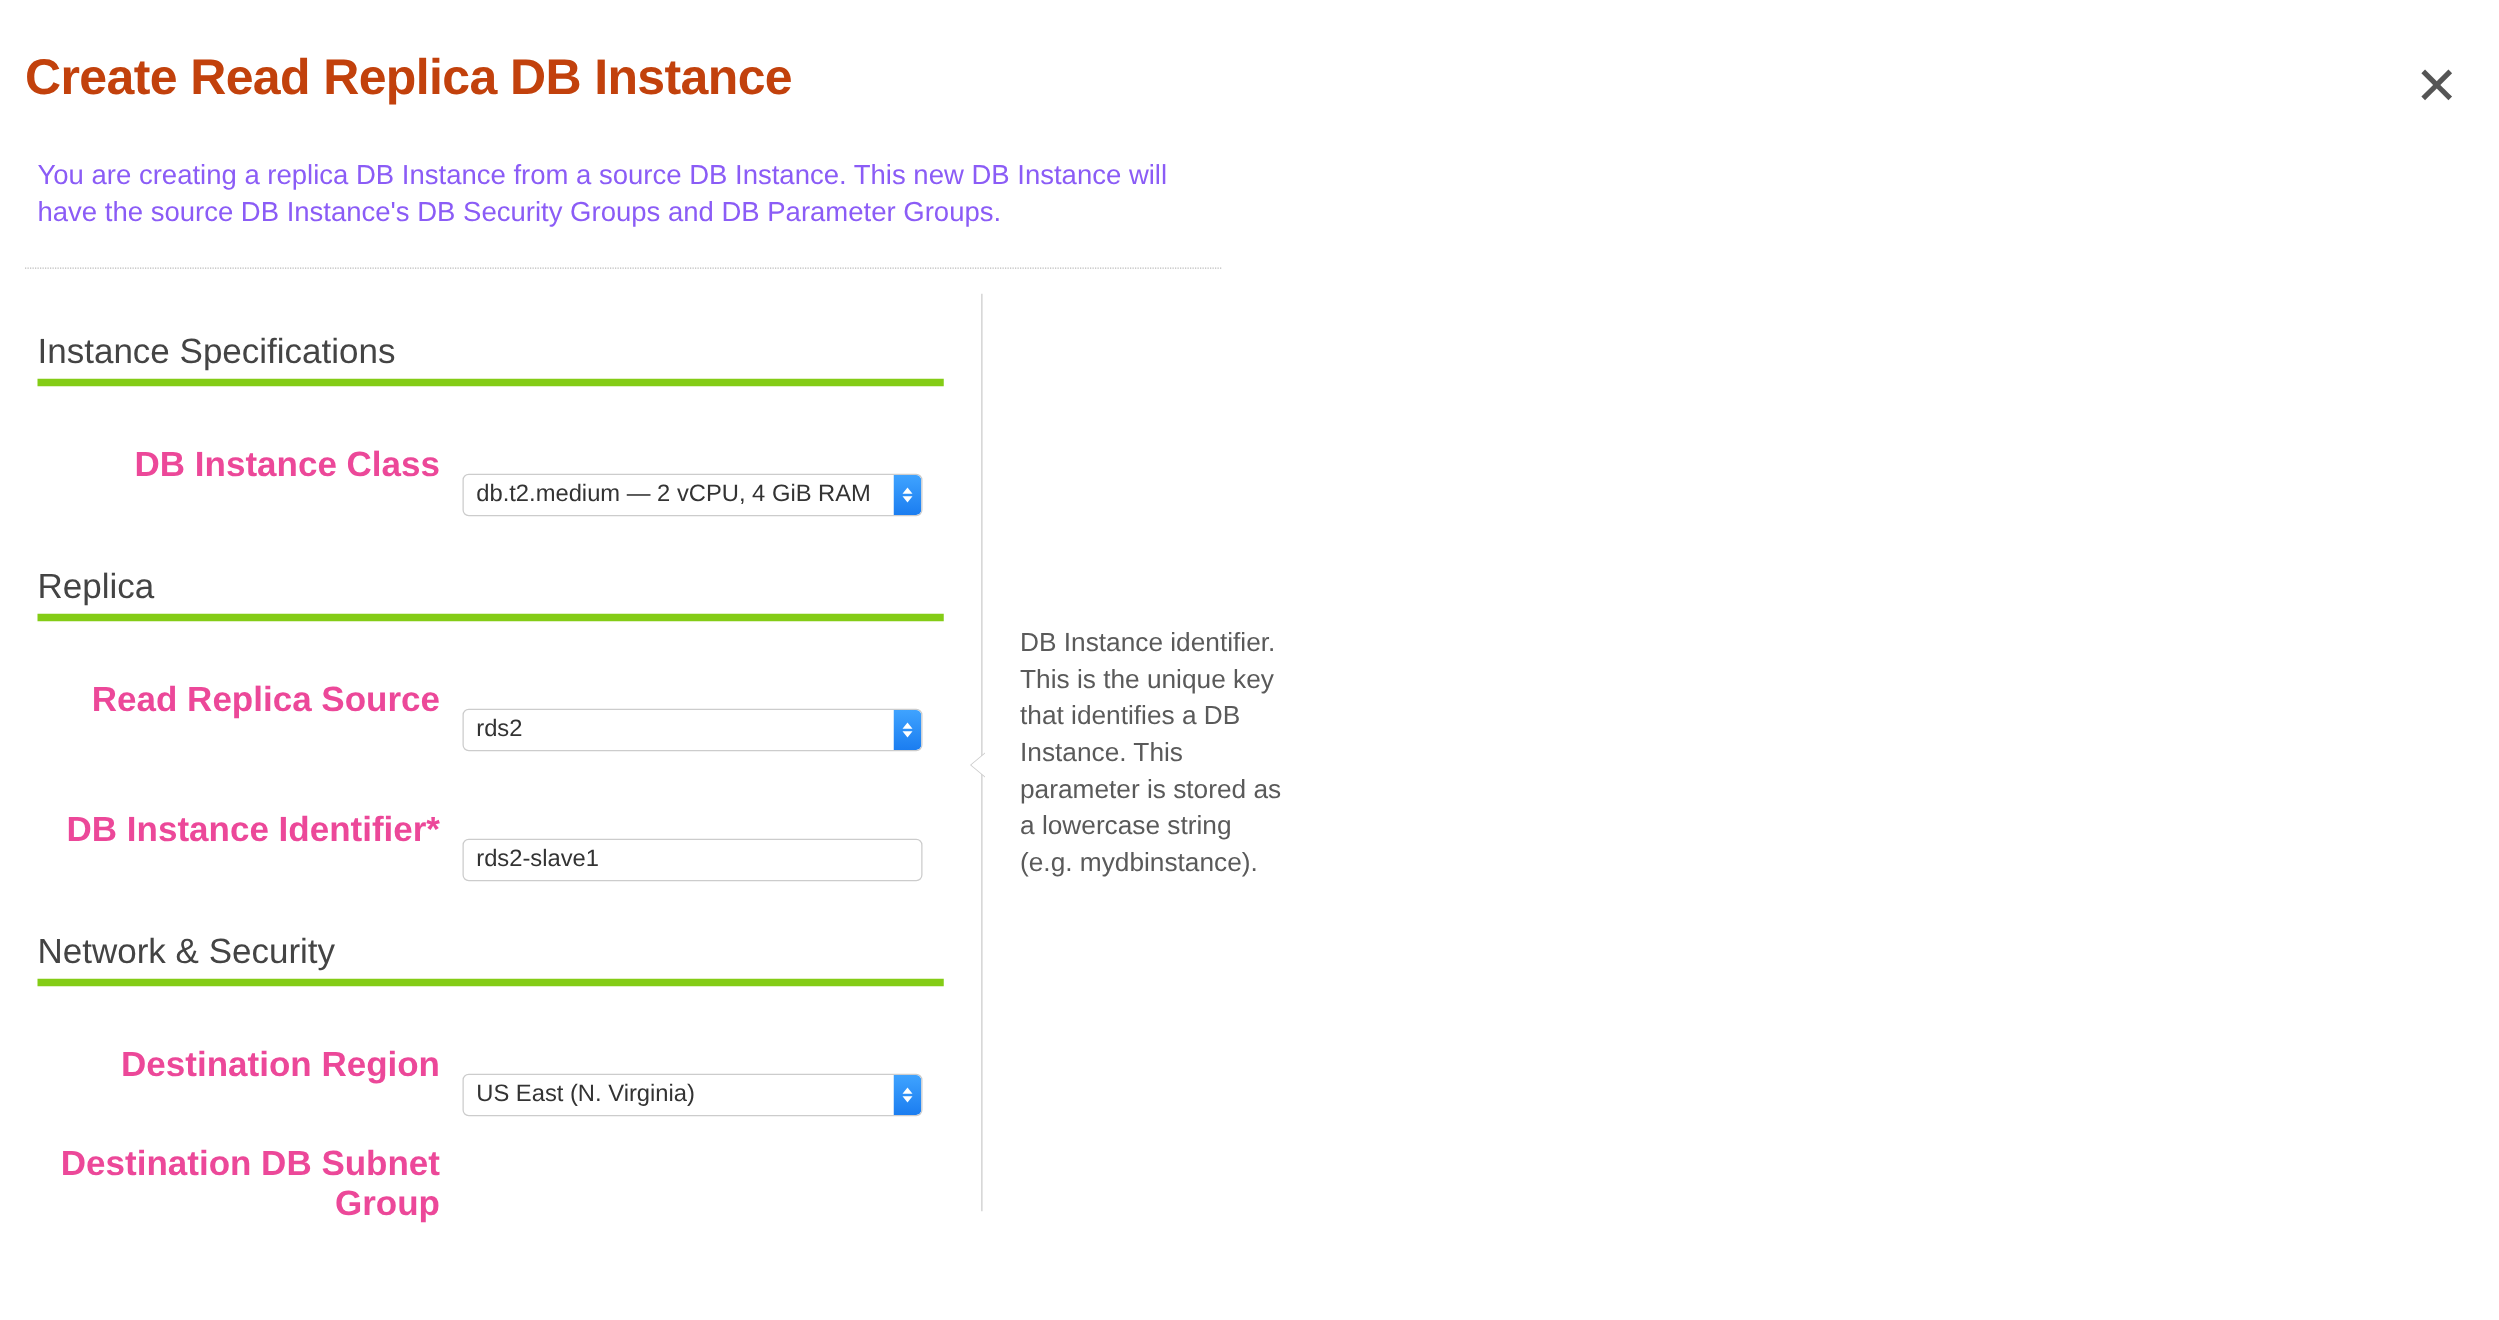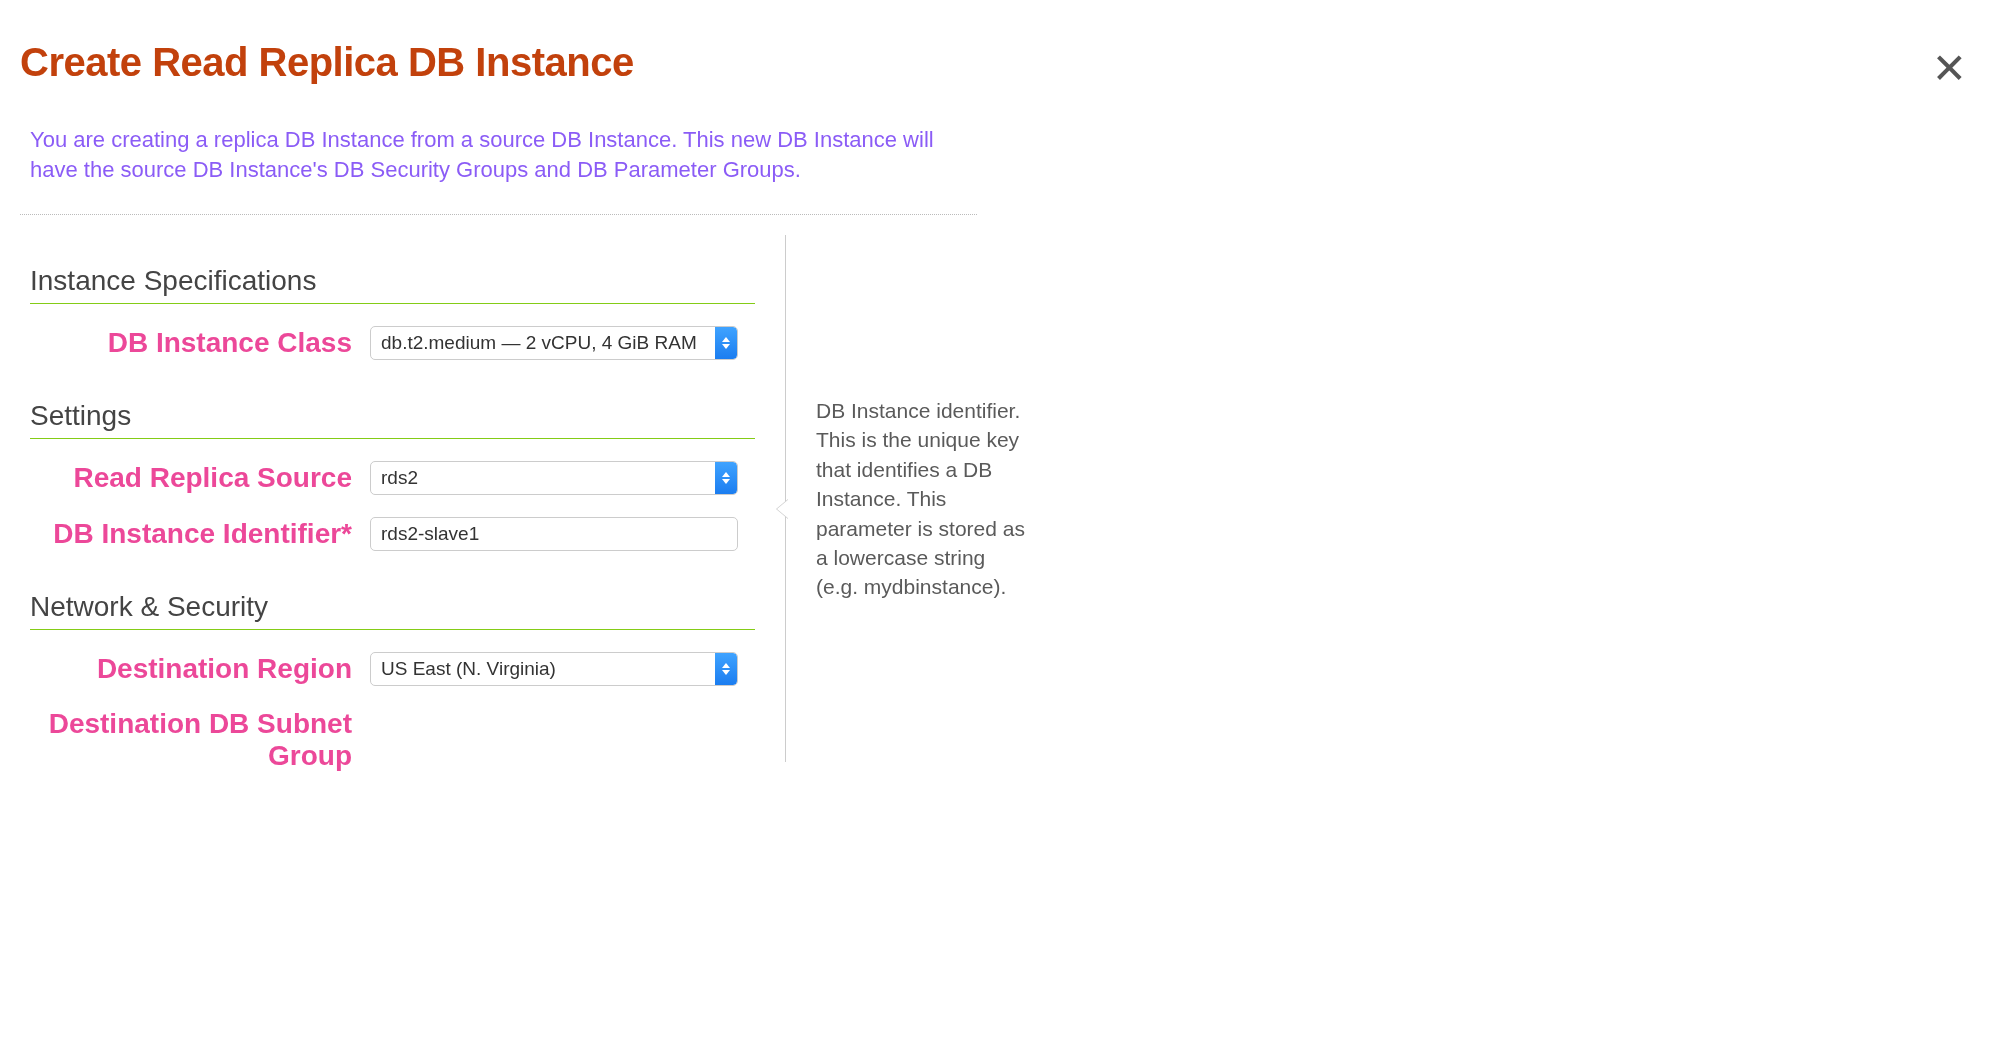--- a/index.html
+++ b/index.html
@@ -93,21 +93,21 @@
     border-top: 10px solid transparent;
     border-bottom: 10px solid transparent;
     border-right: 12px solid #fff;
   }
 
   .section-title {
     font-size: 28px;
     color: #444;
     font-weight: 400;
     margin: 40px 0 4px 0;
-    border-bottom: 1px solid #84cc16;
+    border-bottom: 6px solid #84cc16;
     padding-bottom: 6px;
   }
   .section-title.first { margin-top: 40px; }
 
   .field-row {
     display: flex;
     align-items: center;
     margin-top: 22px;
   }
   .field-label {
@@ -126,20 +126,21 @@
   .select-wrap, .text-wrap {
     position: relative;
     width: 368px;
     height: 34px;
     border: 1px solid #ccc;
     border-radius: 5px;
     background: #fff;
     display: flex;
     align-items: center;
     overflow: hidden;
+    margin-top: 48px;
   }
   .text-wrap {
     height: 34px;
   }
   .select-value, .text-value {
     padding: 0 10px;
     font-size: 19px;
     color: #333;
     white-space: nowrap;
   }
@@ -192,21 +193,21 @@
             <span class="select-value">db.t2.medium — 2 vCPU, 4 GiB RAM</span>
             <span class="select-handle">
               <span class="caret-up"></span>
                 <span class="caret-down"></span>
             </span>
           </div>
         </div>
       </div>
 
 
-      <div class="section-title">Settings</div>
+      <div class="section-title">Replica</div>
 
       <div class="field-row">
         <div class="field-label">Read Replica Source</div>
         <div class="field-control">
           <div class="select-wrap">
             <span class="select-value">rds2</span>
             <span class="select-handle">
               <span class="caret-up"></span>
                 <span class="caret-down"></span>
             </span>

